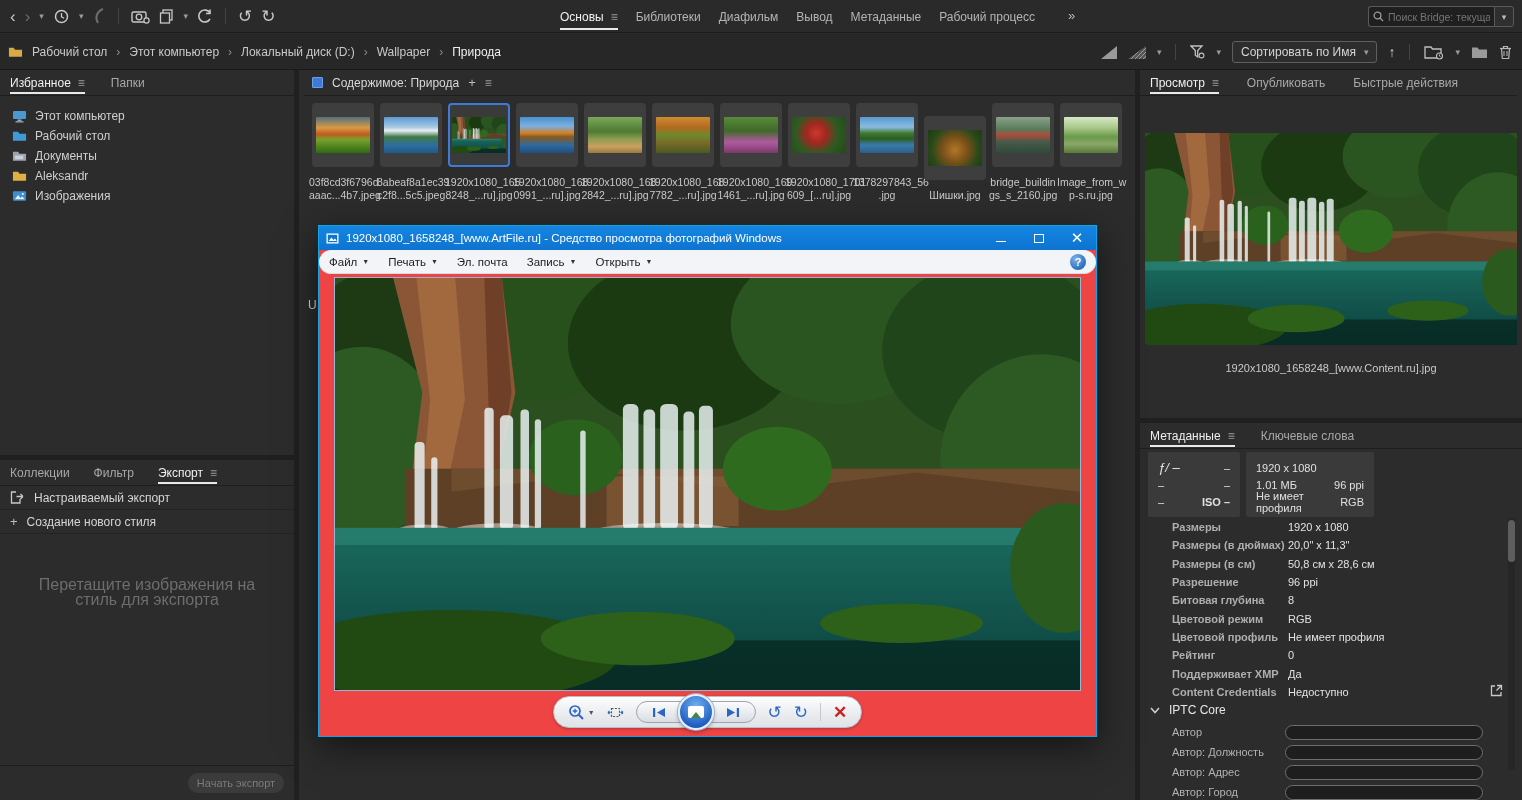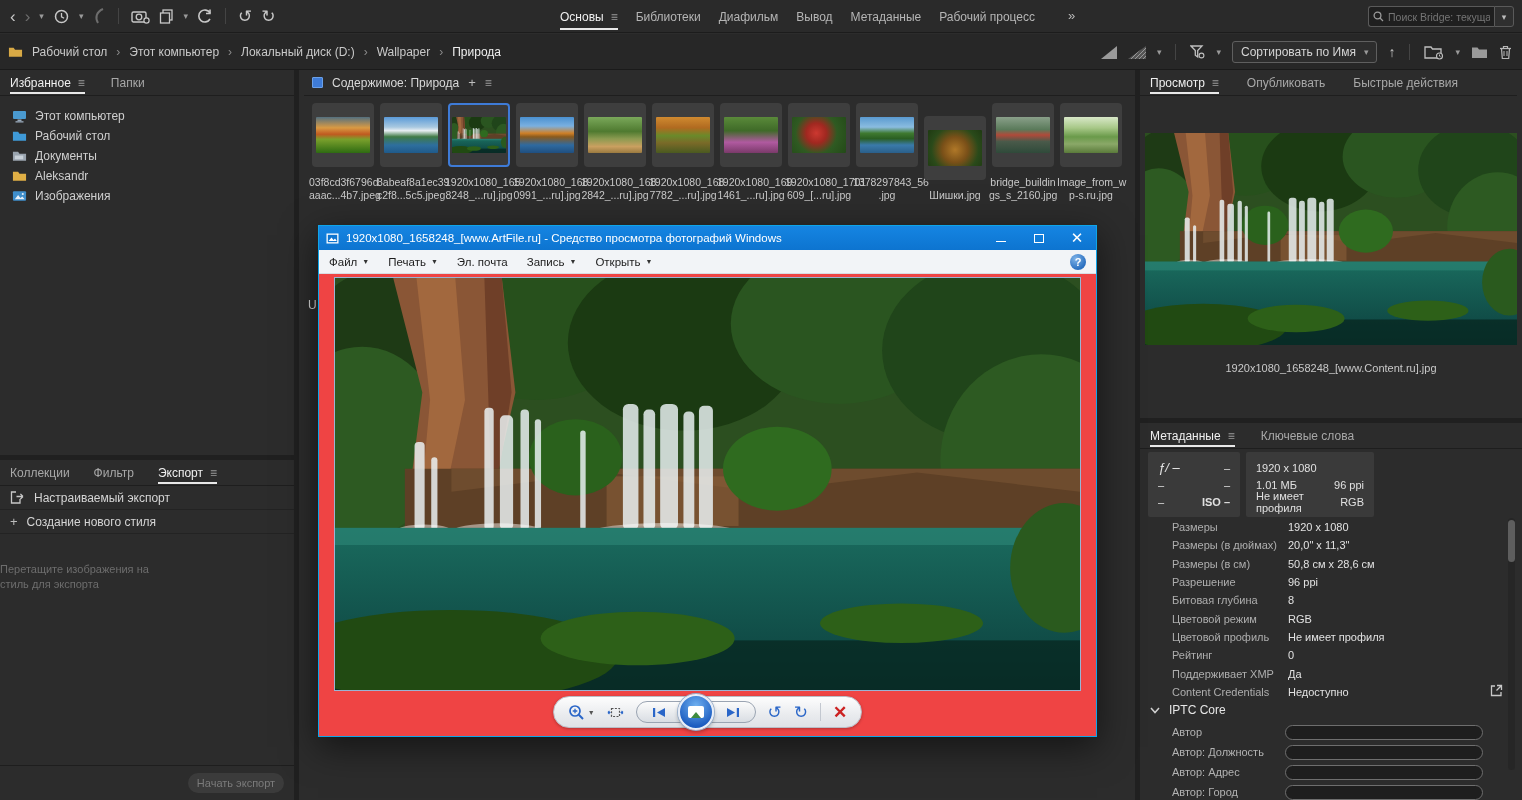--- a/index.html
+++ b/index.html
@@ -46,21 +46,21 @@
   .paneltabs { height:26px; display:flex; align-items:center; gap:26px; padding:0 10px;
     border-bottom:1px solid #1e1e1e; }
   .ptab { color:#a8a8a8; position:relative; height:26px; display:flex; align-items:center; gap:7px; }
   .ptab.active { color:#efefef; }
   .ptab.active .ul { position:absolute; left:0; bottom:2px; height:2px; width:100%; background:#e8e8e8; }
   .fav-list { padding-top:10px; }
   .fav-item { height:20px; display:flex; align-items:center; gap:8px; padding-left:12px; color:#cfcfcf; }
   .export-sec { position:absolute; left:0; top:385px; width:294px; border-top:5px solid #202020; background:#2c2c2c; }
   .exp-item { height:24px; display:flex; align-items:center; gap:9px; padding-left:10px;
     border-bottom:1px solid #232323; color:#d5d5d5; }
-  .exp-hint { margin-top:28px; text-align:left; color:#6d6d6d; font-size:11px; line-height:15px; }
+  .exp-hint { margin-top:43px; text-align:center; color:#6d6d6d; font-size:16px; line-height:15px; }
   .sidebar-footer { position:absolute; left:0; top:695px; width:294px; height:35px; border-top:1px solid #1e1e1e;
     display:flex; align-items:center; justify-content:flex-end; padding-right:10px; }
   .start-export { width:96px; height:20px; border-radius:10px; background:#3b3b3b; color:#7b7b7b;
     font-size:11px; display:flex; align-items:center; justify-content:center; border:none; }
 
   
   .center { position:absolute; left:304px; top:70px; width:831px; height:730px; background:#2c2c2c; }
   .content-head { height:26px; display:flex; align-items:center; gap:9px; padding-left:8px;
     border-bottom:1px solid #1e1e1e; color:#d8d8d8; }
   .bluebox { width:11px; height:11px; background:#3e7bd7; border:1px solid #6aa0e8; border-radius:1px; }
@@ -99,21 +99,21 @@
   .placard { position:absolute; left:8px; top:382px; display:flex; gap:6px; }
   .pl-box { background:#3a3a3a; border-radius:2px; padding:7px 10px; }
   .pl-cam { width:92px; }
   .pl-file { width:128px; }
   .pl-row { display:flex; justify-content:space-between; align-items:center; height:17px; color:#e0e0e0;
     font-size:11px; }
   .pl-f { font-style:italic; font-size:13px; }
   .pl-iso { font-weight:bold; font-size:11px;margin-left:24px; }
   .meta-list { position:absolute; left:0; top:448px; width:370px; }
   .meta-row { display:flex; height:18.3px; align-items:center; }
-  .meta-label { width:148px; padding-left:32px; color:#aeaeae; font-size:11px; }
+  .meta-label { width:148px; padding-left:32px; color:#aeaeae; font-size:11px;font-weight:bold; }
   .meta-value { color:#e2e2e2; font-size:11px; flex:1; }
   .scrollbar { position:absolute; right:2px; top:448px; width:7px; height:252px; background:#262626; border-radius:4px; }
   .scroll-thumb { position:absolute; left:0; top:2px; width:7px; height:42px; background:#5e5e5e; border-radius:4px; }
   .iptc-head { position:absolute; left:10px; top:633px; display:flex; align-items:center; gap:9px; color:#e6e6e6; }
   .iptc-fields { position:absolute; left:0; top:652px; width:382px; }
   .iptc-row { display:flex; align-items:center; height:20px; }
   .iptc-label { width:145px; padding-left:32px; color:#b2b2b2; font-size:11px; }
   .iptc-input { width:198px; height:15px; background:#1e1e1e; border:1px solid #6e6e6e; border-radius:8px;
     color:#ddd; padding:0 7px; font-size:10px; outline:none; }
   .extlink { position:absolute; right:14px; top:614px; }
@@ -123,21 +123,21 @@
     border:1px solid #0ea5e9; box-shadow:0 10px 34px rgba(0,0,0,.55); z-index:50; }
   .v-titlebar { height:24px; background:linear-gradient(180deg,#1585e2 0%,#0d74d0 100%); display:flex;
     align-items:center; color:#fff; padding-left:7px; gap:7px; }
   .v-title { font-size:11.5px; flex:1; white-space:nowrap; overflow:hidden; }
   .v-btns { display:flex; height:24px; }
   .v-btn { width:38px; height:24px; display:flex; align-items:center; justify-content:center; color:#fff; }
   .v-max { width:10px; height:9px; border:1px solid #fff; display:block; }
   .v-min { width:10px; height:1px; background:#fff; display:block; margin-top:6px; }
   .v-close { font-size:15px; }
   .v-menubar { height:24px; background:#f2f4f7; border-bottom:1px solid #d9dde3; display:flex;
-    align-items:center; padding-left:10px; gap:19px; color:#1c1c1c; font-size:11.5px; }
+    align-items:center; padding-left:10px; gap:19px; color:#1c1c1c; font-size:11.5px;border-radius:12px; }
   .v-menu { display:flex; align-items:center; gap:5px; }
   .m-arrow { font-size:7px; color:#333; }
   .v-help { margin-left:auto; margin-right:10px; width:16px; height:16px; border-radius:50%;
     background:radial-gradient(circle at 35% 30%,#7fb3e8,#2a6fc0 70%); color:#fff; font-size:11px; font-weight:bold;
     display:flex; align-items:center; justify-content:center; }
   .v-photo { position:absolute; left:15px; top:51px; width:747px; height:414px; border:1px solid #9ab4d4; }
   .v-photo svg { display:block; }
   .v-controls { position:absolute; left:0; top:470px; width:777px; display:flex; justify-content:center; }
   .ctrl-pill { height:32px; background:linear-gradient(180deg,#fdfdfd,#e9ebee 60%,#dfe2e7);
     border:1px solid #b9bec7; border-radius:16px; display:flex; align-items:center; padding:0 14px; gap:12px;

